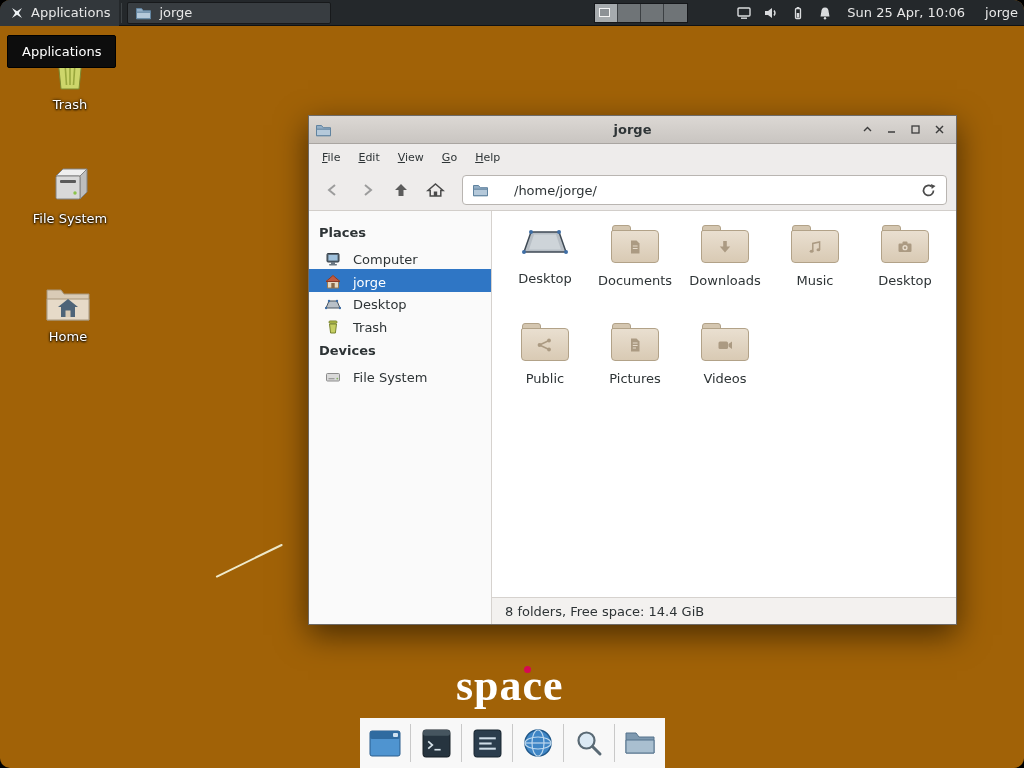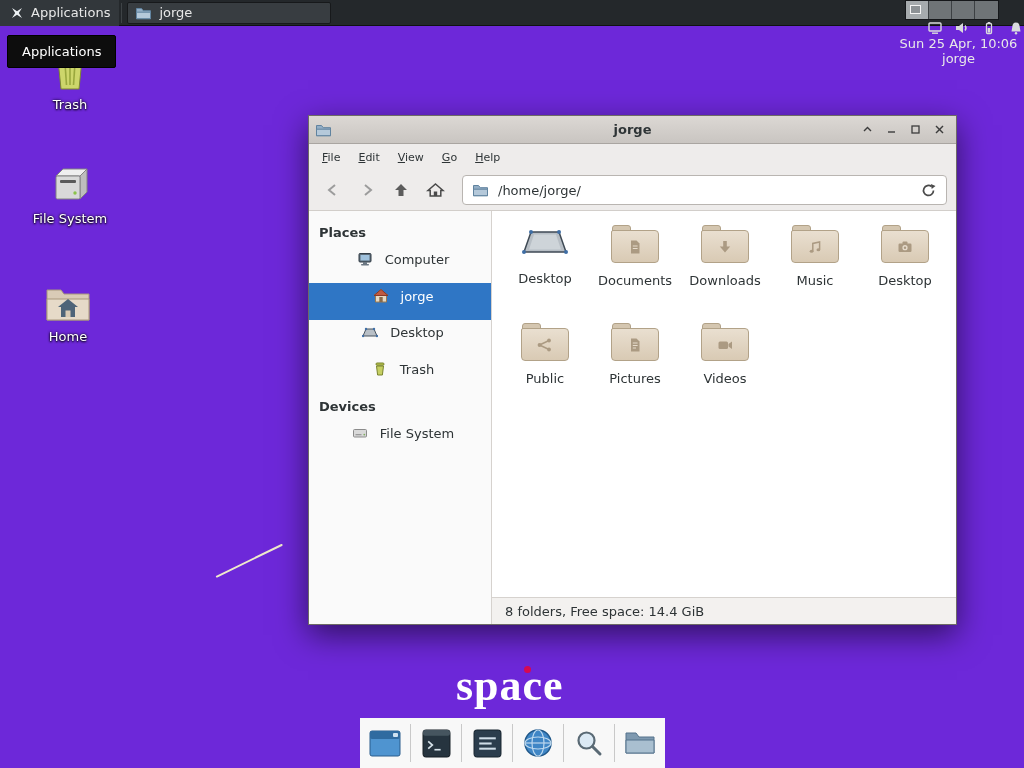--- a/index.html
+++ b/index.html
@@ -1,27 +1,27 @@
 <!DOCTYPE html>
 <html><head>
 <meta charset="utf-8">
 <style>
   * { margin:0; padding:0; box-sizing:border-box; }
   html,body { width:1024px; height:768px; overflow:hidden; background:#000;
               font-family:"DejaVu Sans","Liberation Sans",sans-serif; }
-  .screen { position:relative; width:1024px; height:768px; background:#6d28d9; overflow:hidden; }
+  .screen { position:relative; width:1024px; height:768px; background:#a16207; overflow:hidden;border-radius:10px; }
 
   
   .panel { position:absolute; left:0; top:0; width:1024px; height:26px; background:#24282b;
            display:flex; align-items:center; color:#e8e8e8; font-size:13px; border-bottom:1px solid #101214; z-index:40; }
   .app-btn { display:flex; align-items:center; gap:6px; height:26px; padding:0 9px; background:#32373b; }
   .p-sep { width:1px; height:20px; background:#3e4346; margin:0 2px; }
   .task-btn { display:flex; align-items:center; gap:7px; height:22px; width:204px; margin-left:3px; padding:0 7px;
               background:#383d41; border:1px solid #17191b; border-radius:2px; overflow:hidden; }
-  .p-right { margin-left:auto; display:flex; align-items:center; height:100%;flex-direction:column; }
+  .p-right { margin-left:auto; display:flex; align-items:center; height:100%; }
   .pager { display:flex; height:20px; border:1px solid #15171a; }
   .pager-cell { width:23px; height:18px; background:#6f7477; border-right:1px solid #3c4043; position:relative; }
   .pager-cell:last-child { border-right:none; }
   .pager-cell.active { background:#a6abae; }
   .pager-win { position:absolute; left:4px; top:4px; width:11px; height:9px; border:1px solid #f4f4f4; background:#8d9296; }
   .tray { display:flex; align-items:center; gap:11px; margin-left:48px; }
   .clock { margin-left:14px; white-space:nowrap; }
   .puser { margin:0 6px 0 20px; }
 
   
@@ -48,27 +48,27 @@
   .controls { margin-left:auto; display:flex; gap:3px; position:relative; z-index:2; }
   .ctrl { width:21px; height:20px; display:flex; align-items:center; justify-content:center; }
   .menubar { height:26px; background:#eeeceb; display:flex; align-items:center; padding:0 4px;
              flex:0 0 auto; font-size:11px; color:#2e3436; }
   .menu-item { padding:4px 9px; }
   .accel { text-decoration:underline; }
   .toolbar { height:41px; background:#eeeceb; border-bottom:1px solid #d2ceca; display:flex; align-items:center;
              padding:0 9px; gap:4px; flex:0 0 auto; }
   .tool-btn { width:30px; height:30px; display:flex; align-items:center; justify-content:center; }
   .pathbar { flex:1; height:30px; margin-left:8px; background:#fff; border:1px solid #b9b5b1; border-radius:4px;
-             display:flex; align-items:center; padding:0 9px; gap:9px; font-size:13px; color:#2e3436; }
+             display:flex; align-items:center; padding:0 9px; gap:25px; font-size:13px; color:#2e3436; }
   .pathtext { flex:1; }
   .wbody { flex:1; display:flex; min-height:0; }
   .sidebar { width:183px; border-right:1px solid #d6d2ce; background:#fafafa; padding-top:8px;
              font-size:13px; color:#2e3436; flex:0 0 auto; }
   .side-h { font-weight:bold; padding:6px 10px; }
-  .side-item { display:flex; align-items:center; gap:12px; padding:5px 10px 16px 16px;justify-content:center; }
+  .side-item { display:flex; align-items:center; gap:12px; padding:5px 10px 2px 16px; }
   .side-item.selected { background:#2f76c5; color:#fff; }
   .rightcol { flex:1; display:flex; flex-direction:column; min-width:0; }
   .view { flex:1; background:#fff; padding:14px 0 0 8px; display:grid; grid-template-columns:repeat(5,90px);
           grid-auto-rows:98px; justify-items:center; align-content:start; }
   .fitem { width:90px; display:flex; flex-direction:column; align-items:center; gap:10px; font-size:13px; color:#2e3436; }
   .statusbar { height:27px; border-top:1px solid #d6d2ce; background:#f3f1ef; display:flex; align-items:center;
                padding:13px 13px; font-size:13px; color:#2e3436; flex:0 0 auto; }
 
   
   .ficon { position:relative; width:48px; height:38px; }

